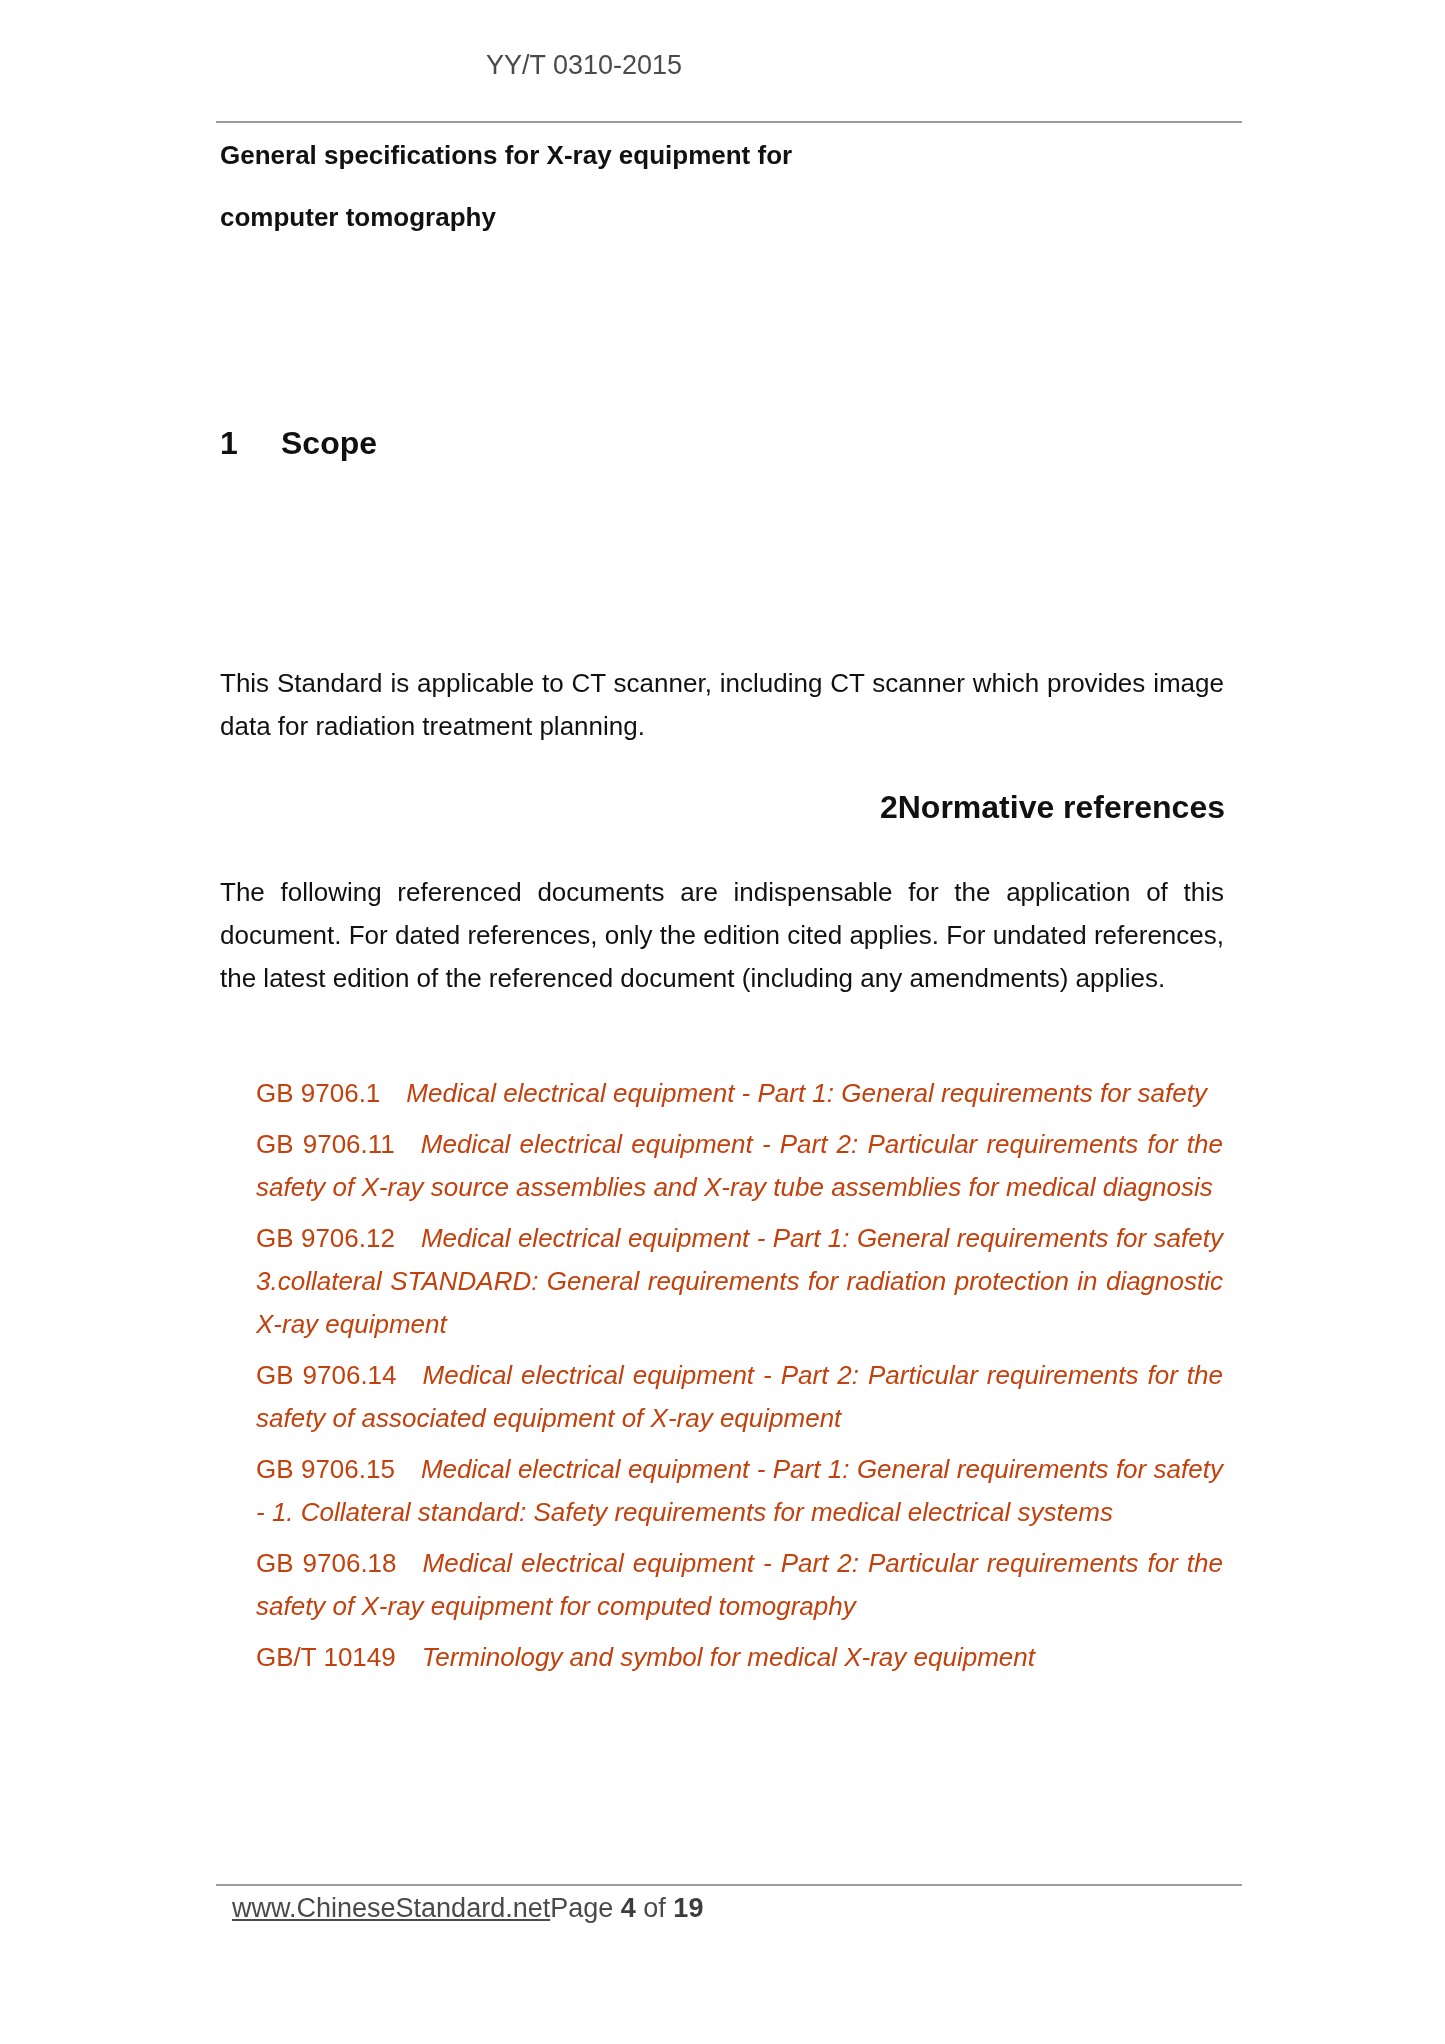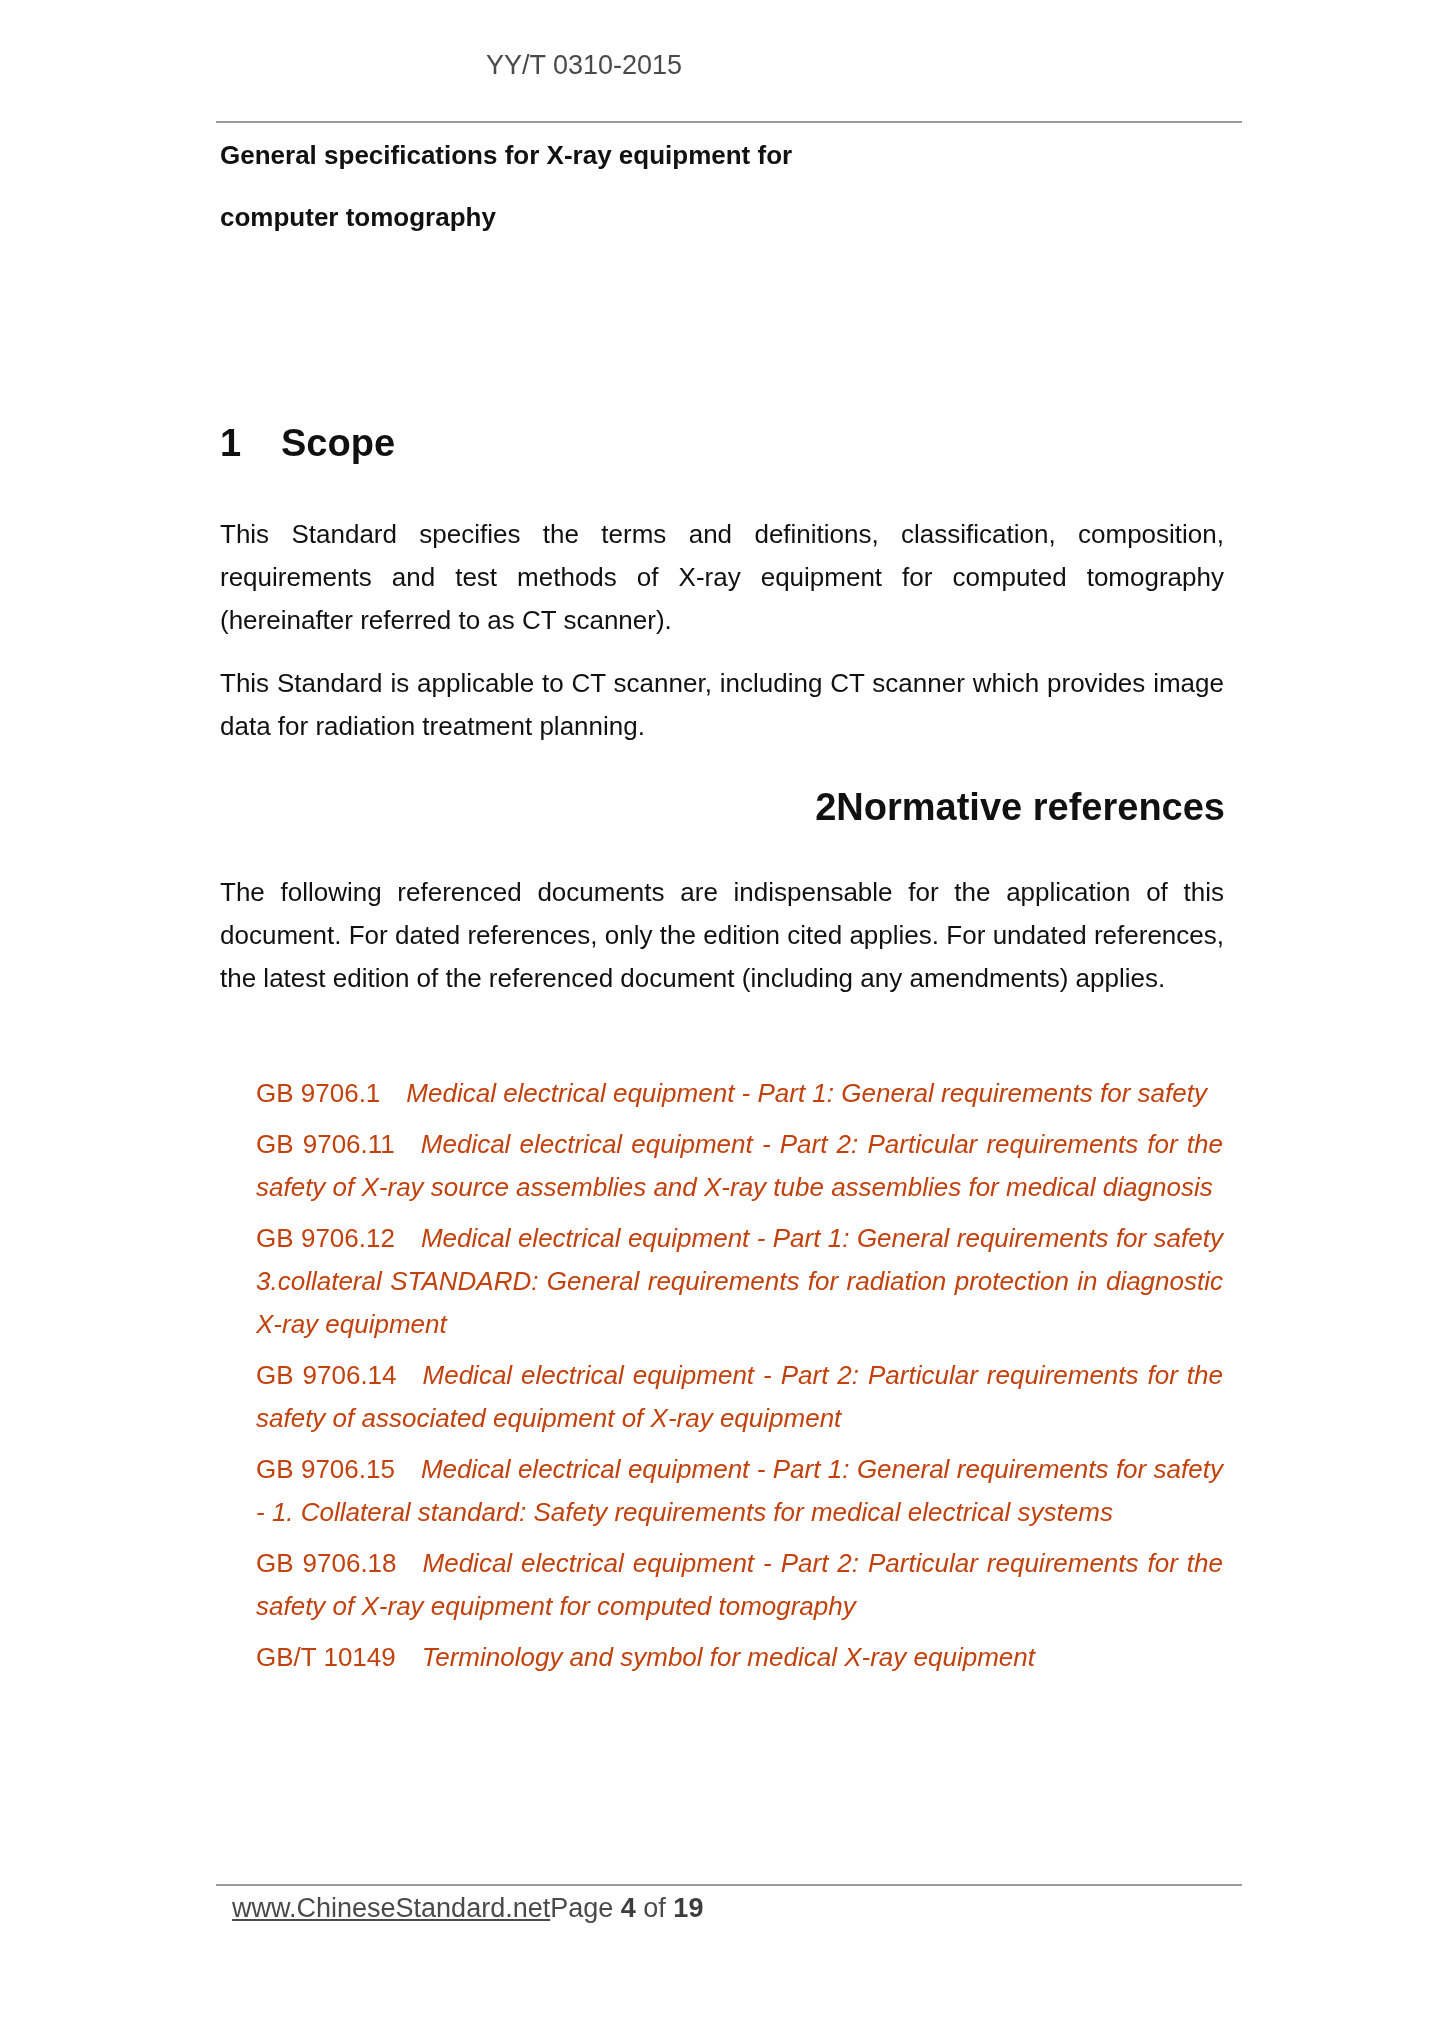--- a/index.html
+++ b/index.html
@@ -34,21 +34,21 @@
     text-align: left;
     font-size: 26px;
     font-weight: bold;
     line-height: 62px;
     color: #111111;
   }
   .section-heading {
     position: absolute;
     left: 220px; width: 1005px;
     margin: 0;
-    font-size: 38px;
+    font-size: 32px;
     font-weight: bold;
     line-height: 46px;
     color: #111111;
   }
   .heading-scope { top: 420px; }
   .heading-normative { top: 784px; text-align: right; }
   .sec-num { display: inline-block; width: 61px; }
   .body-par {
     position: absolute;
     left: 220px; width: 1004px;
@@ -102,21 +102,20 @@
 
   <div class="doc-title">
     <div>General specifications for X-ray equipment for</div>
     <div>computer tomography</div>
   </div>
 
   <h2 class="section-heading heading-scope">
     <span class="sec-num">1</span><span>Scope</span>
   </h2>
 
-  <p class="body-par par-1">This Standard specifies the terms and definitions, classification, composition, requirements and test methods of X-ray equipment for computed tomography (hereinafter referred to as CT scanner).</p>
 
   <p class="body-par par-2">This Standard is applicable to CT scanner, including CT scanner which provides image data for radiation treatment planning.</p>
 
   <h2 class="section-heading heading-normative">
     <span class="sec-num">2</span><span>Normative references</span>
   </h2>
 
   <p class="body-par par-3">The following referenced documents are indispensable for the application of this document. For dated references, only the edition cited applies. For undated references, the latest edition of the referenced document (including any amendments) applies.</p>
 
   <div class="references">

